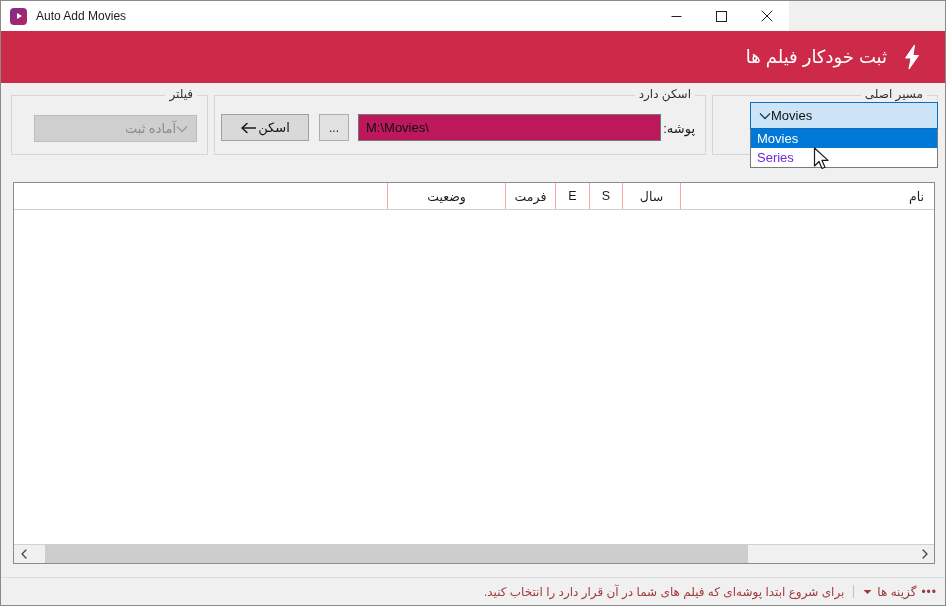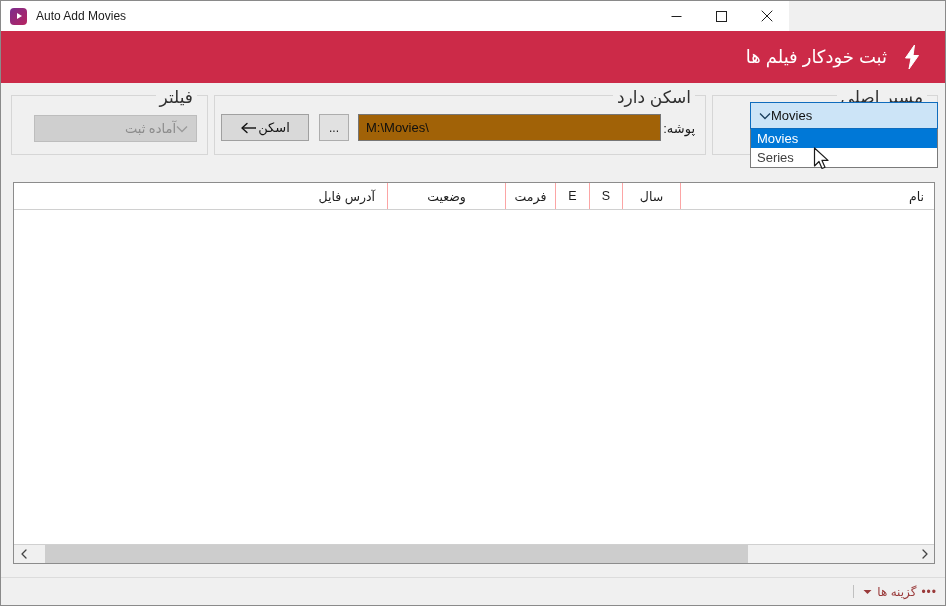--- a/index.html
+++ b/index.html
@@ -119,21 +119,21 @@
     box-sizing: border-box;
     border: 1px solid #d6d6d6;
     background: transparent;
   }
   .groupbox > .legend {
     position: absolute;
     top: -9px;
     right: 10px;
     background: #f0f0f0;
     padding: 0 4px;
-    font-size: 17px;
+    font-size: 12px;
     color: #303030;
     white-space: nowrap;
   }
 
   
   #gb-mainpath { right: 9px; top: 12px; width: 226px; height: 60px; }
   
   #gb-scan { right: 241px; top: 12px; width: 492px; height: 60px; }
   
   #gb-filter { right: 739px; top: 12px; width: 197px; height: 60px; }
@@ -172,21 +172,21 @@
     background: #ffffff;
     border: 1px solid #7a7a7a;
     border-top: none;
     z-index: 8;
   }
   .combo-list .opt {
     height: 19px;
     line-height: 19px;
     padding: 0 6px;
     font-size: 13px;
-    color: #404040;
+    color: #6d28d9;
     direction: ltr;
     text-align: left;
     cursor: default;
     white-space: nowrap;
   }
   .combo-list .opt.selected {
     background: #0078d7;
     color: #ffffff;
   }
 
@@ -208,21 +208,21 @@
     color: #1a1a1a;
     white-space: nowrap;
   }
   .path-input {
     position: absolute;
     right: 44px;
     top: 18px;
     width: 303px;
     height: 27px;
     box-sizing: border-box;
-    background: #a16207;
+    background: #be185d;
     border: 1px solid #767676;
     font-family: "Liberation Sans", "DejaVu Sans", sans-serif;
     font-size: 13px;
     color: #0f0f0f;
     padding: 0 7px;
     direction: ltr;
     text-align: left;
     outline: none;
   }
   .btn-ellipsis {
@@ -485,21 +485,20 @@
   </div>
 
   <div class="grid-wrap">
     <div class="grid-header">
       <div class="col col-name" style="width:254px">نام</div>
       <div class="col" style="width:58px">سال</div>
       <div class="col" style="width:33px">S</div>
       <div class="col" style="width:34px">E</div>
       <div class="col" style="width:50px">فرمت</div>
       <div class="col" style="width:118px">وضعیت</div>
-      <div class="col col-path">آدرس فایل</div>
     </div>
     <div class="grid-body"></div>
     <div class="grid-hscroll">
       <div class="sb-btn">
         <svg width="8" height="10" viewBox="0 0 8 10">
           <path d="M6 1 L2 5 L6 9" fill="none" stroke="#444444" stroke-width="1.3" stroke-linecap="round" stroke-linejoin="round"></path>
         </svg>
       </div>
       <div class="sb-track">
         <div class="sb-thumb"></div>
@@ -514,19 +513,20 @@
 
   <div class="statusbar">
     <div class="status-options">
       <span class="dots">•••</span>
       <span>گزینه ها</span>
       <svg width="9" height="6" viewBox="0 0 9 6">
         <path d="M0.5 1 L4.5 5 L8.5 1 Z" fill="#9a3a3a"></path>
       </svg>
     </div>
     <div class="status-sep"></div>
+    <span class="status-msg">برای شروع ابتدا پوشه‌ای که فیلم های شما در آن قرار دارد را انتخاب کنید.</span>
   </div>
 
   <svg class="cursor-arrow" width="18" height="26" viewBox="0 0 18 26">
     <path d="M1.5 1 L1.5 19 L6 14.5 L9 21.5 L12 20.2 L9 13.4 L15 13.4 Z" fill="#ffffff" stroke="#1b1b1b" stroke-width="1.2" stroke-linejoin="round"></path>
   </svg>
 
 </div>
 
 </body></html>

